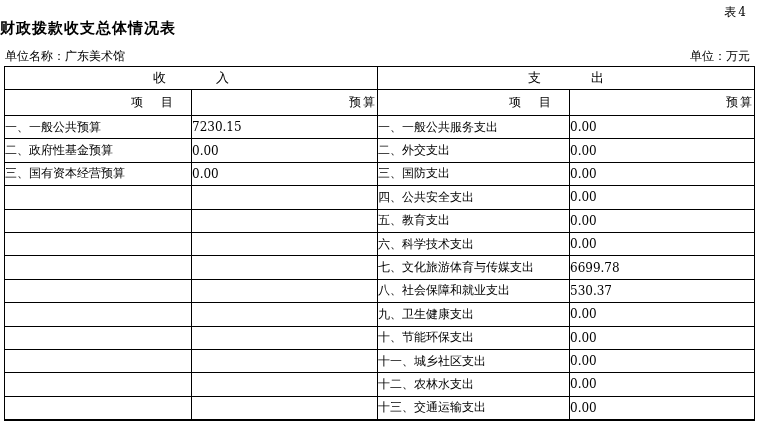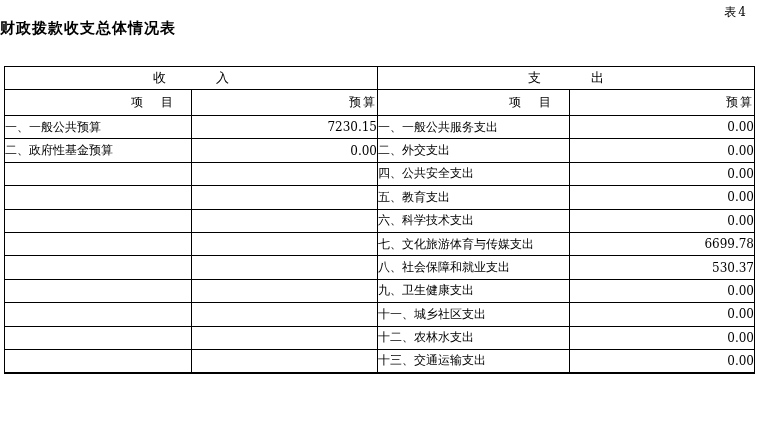--- a/index.html
+++ b/index.html
@@ -87,33 +87,39 @@
   .spread-small {
     letter-spacing: 2px;
     padding-left: 2px;
     display: inline-block;
   }
   td.item-cell {
     text-align: left;
     padding-left: 8px;
   }
   td.value-cell {
-    text-align: right;
+    text-align: left;
     padding-right: 6px;
   }
 </style>
 </head>
 <body>
 
 <div class="page">
 
   <div class="table-tag">表4</div>
 
   <h1 class="page-title">财政拨款收支总体情况表</h1>
 
+  <div class="meta-row">
+    <div>
+      <span>单位名称：</span><span>广东美术馆</span>
+    </div>
+    <div>单位：万元</div>
+  </div>
 
   <table class="budget">
     <colgroup>
       <col style="width:187px">
       <col style="width:186px">
       <col style="width:192px">
       <col style="width:185px">
     </colgroup>
     <thead>
       <tr class="group-header">
@@ -146,20 +152,26 @@
           <td class="item-cell">一、一般公共服务支出</td>
           <td class="value-cell">0.00</td>
         </tr>
         <tr>
           <td class="item-cell">二、政府性基金预算</td>
           <td class="value-cell">0.00</td>
           <td class="item-cell">二、外交支出</td>
           <td class="value-cell">0.00</td>
         </tr>
         <tr>
+          <td class="item-cell">三、国有资本经营预算</td>
+          <td class="value-cell">0.00</td>
+          <td class="item-cell">三、国防支出</td>
+          <td class="value-cell">0.00</td>
+        </tr>
+        <tr>
           <td class="item-cell"></td>
           <td class="value-cell"></td>
           <td class="item-cell">四、公共安全支出</td>
           <td class="value-cell">0.00</td>
         </tr>
         <tr>
           <td class="item-cell"></td>
           <td class="value-cell"></td>
           <td class="item-cell">五、教育支出</td>
           <td class="value-cell">0.00</td>
@@ -184,20 +196,26 @@
         </tr>
         <tr>
           <td class="item-cell"></td>
           <td class="value-cell"></td>
           <td class="item-cell">九、卫生健康支出</td>
           <td class="value-cell">0.00</td>
         </tr>
         <tr>
           <td class="item-cell"></td>
           <td class="value-cell"></td>
+          <td class="item-cell">十、节能环保支出</td>
+          <td class="value-cell">0.00</td>
+        </tr>
+        <tr>
+          <td class="item-cell"></td>
+          <td class="value-cell"></td>
           <td class="item-cell">十一、城乡社区支出</td>
           <td class="value-cell">0.00</td>
         </tr>
         <tr>
           <td class="item-cell"></td>
           <td class="value-cell"></td>
           <td class="item-cell">十二、农林水支出</td>
           <td class="value-cell">0.00</td>
         </tr>
         <tr>

